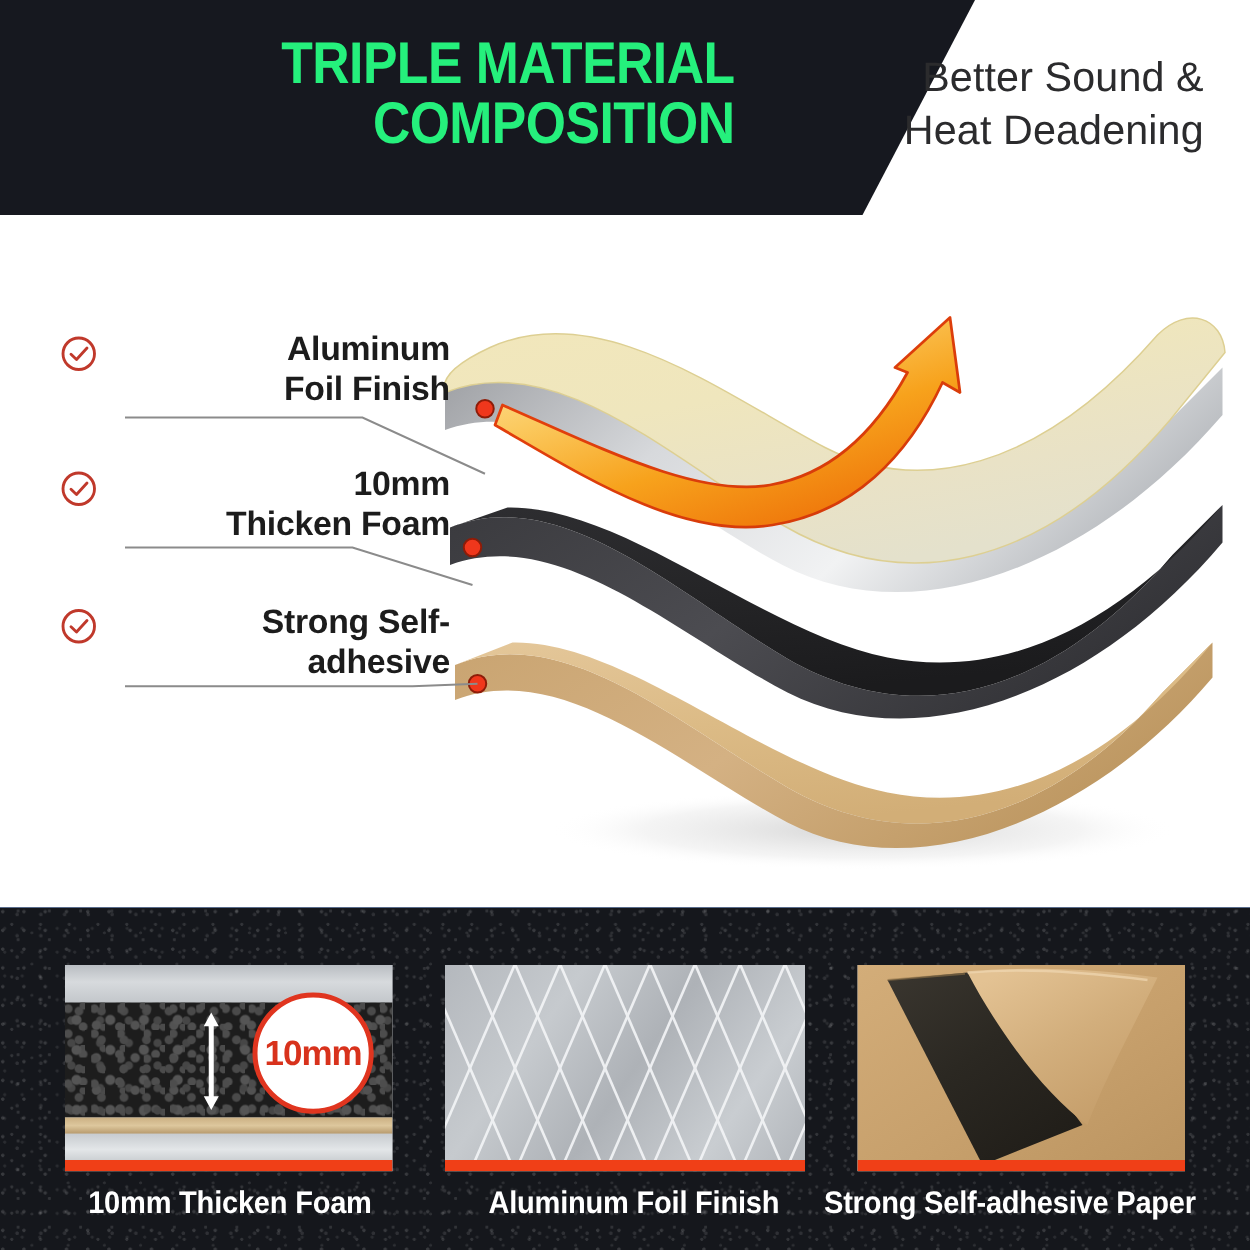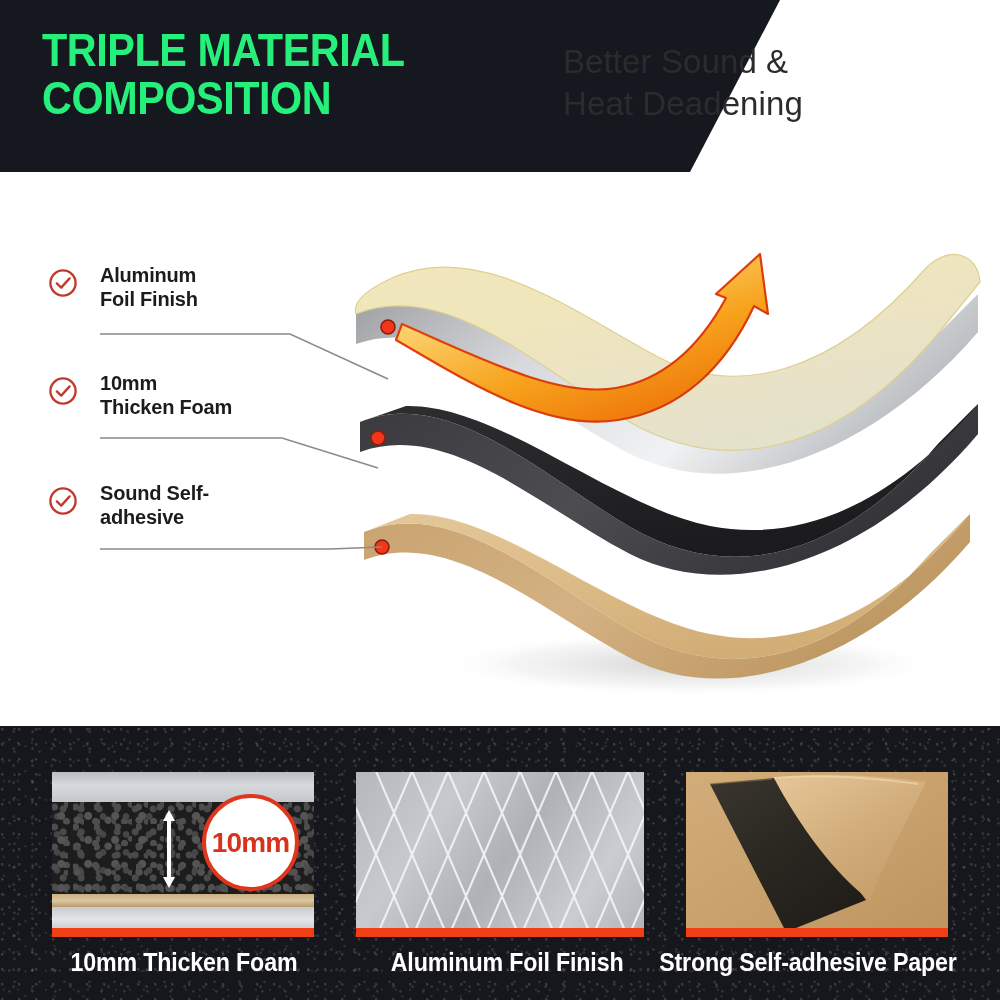--- a/index.html
+++ b/index.html
@@ -10,20 +10,21 @@
   body {
     font-family: "Liberation Sans", sans-serif;
   }
 
   #page {
     position: relative;
     width: 1000px;
     height: 1000px;
     overflow: hidden;
     background: #3b82f6;
+    text-align: right;
   }
 
   
   #header {
     position: absolute;
     left: 0; top: 0;
     width: 1000px;
     height: 172px;
     background: #ffffff;
   }
@@ -83,21 +84,21 @@
     top: 4px;
     width: 30px;
     height: 30px;
   }
   .feature-label {
     position: absolute;
     left: 52px;
     top: 0;
     width: 260px;
     color: #1c1c1c;
-    font-size: 20px;
+    font-size: 27px;
     font-weight: 700;
     line-height: 1.18;
     letter-spacing: -0.2px;
     white-space: pre-line;
   }
   .leader {
     position: absolute;
     pointer-events: none;
   }
 
@@ -393,21 +394,21 @@
       </svg>
       <div class="feature-label">10mm
 Thicken Foam</div>
     </div>
 
     <div class="feature" style="top:310px;">
       <svg class="feature-icon" viewBox="0 0 30 30">
         <circle cx="15" cy="15" r="12.6" fill="none" stroke="#c0392b" stroke-width="2.3"></circle>
         <path d="M 8.8 15.4 L 13.2 19.6 L 21.6 10.4" fill="none" stroke="#c0392b" stroke-width="2.3" stroke-linecap="round" stroke-linejoin="round"></path>
       </svg>
-      <div class="feature-label">Sound Self-
+      <div class="feature-label">Strong Self-
 adhesive</div>
     </div>
 
   </div>
 
   <div id="bottom">
 
     <div class="panel" id="panel-1">
       <div class="photo">
         <div class="foam-top-foil"></div>

